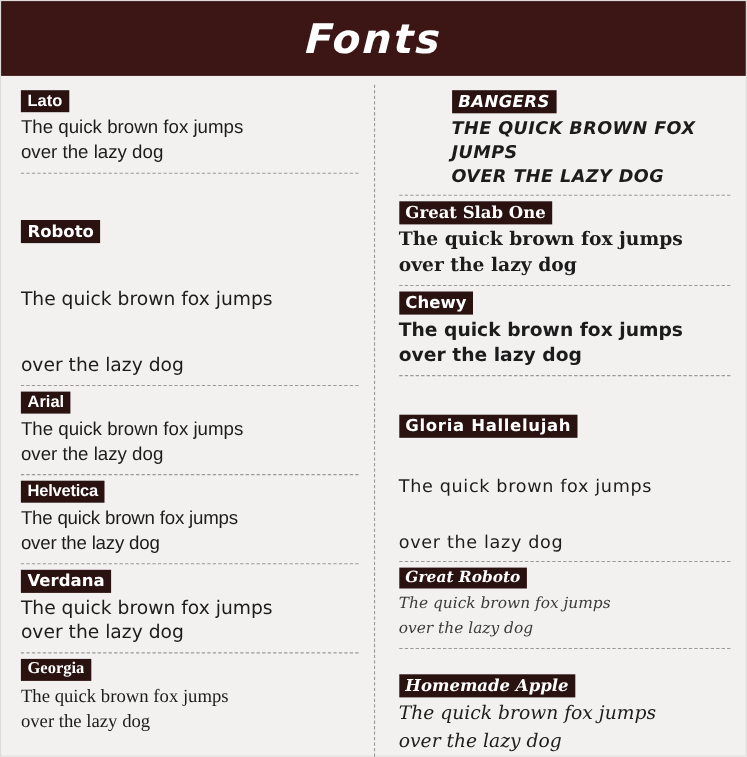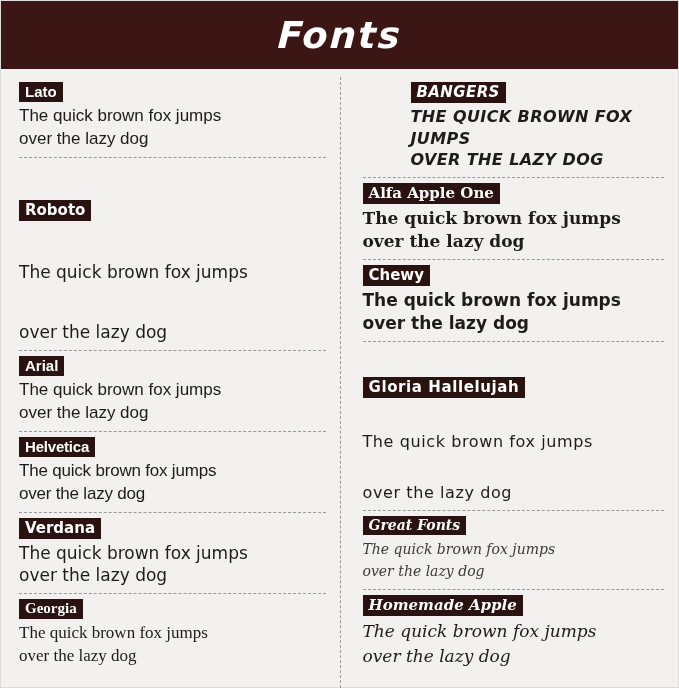--- a/index.html
+++ b/index.html
@@ -118,20 +118,21 @@
     font-style: italic;
     font-size: 14px;
     color: #3a3a3a;
     line-height: 1.6;
   }
   .f-homemade .name {
     font-family: "DejaVu Serif", serif;
     font-style: italic;
     font-weight: bold;
     font-size: 15px;
+    margin-top: 18px;
   }
   .f-homemade .sample {
     font-family: "DejaVu Serif", serif;
     font-style: italic;
     font-size: 17px;
     line-height: 1.5;
   }
 </style>
 </head>
 <body>
@@ -186,39 +187,39 @@
 
     <div class="col right">
 
       <div class="entry f-bangers">
         <div class="name">BANGERS</div>
         <div class="sample">THE QUICK BROWN FOX JUMPS</div>
         <div class="sample">OVER THE LAZY DOG</div>
       </div>
 
       <div class="entry f-alfa">
-        <div class="name">Alfa Apple One</div>
+        <div class="name">Great Slab One</div>
         <div class="sample">The quick brown fox jumps</div>
         <div class="sample">over the lazy dog</div>
       </div>
 
       <div class="entry f-chewy">
         <div class="name">Chewy</div>
         <div class="sample">The quick brown fox jumps</div>
         <div class="sample">over the lazy dog</div>
       </div>
 
       <div class="entry f-gloria">
         <div class="name">Gloria Hallelujah</div>
         <div class="sample">The quick brown fox jumps</div>
         <div class="sample">over the lazy dog</div>
       </div>
 
       <div class="entry f-greatvibes">
-        <div class="name">Great Fonts</div>
+        <div class="name">Great Roboto</div>
         <div class="sample">The quick brown fox jumps</div>
         <div class="sample">over the lazy dog</div>
       </div>
 
       <div class="entry f-homemade last">
         <div class="name">Homemade Apple</div>
         <div class="sample">The quick brown fox jumps</div>
         <div class="sample">over the lazy dog</div>
       </div>
 

